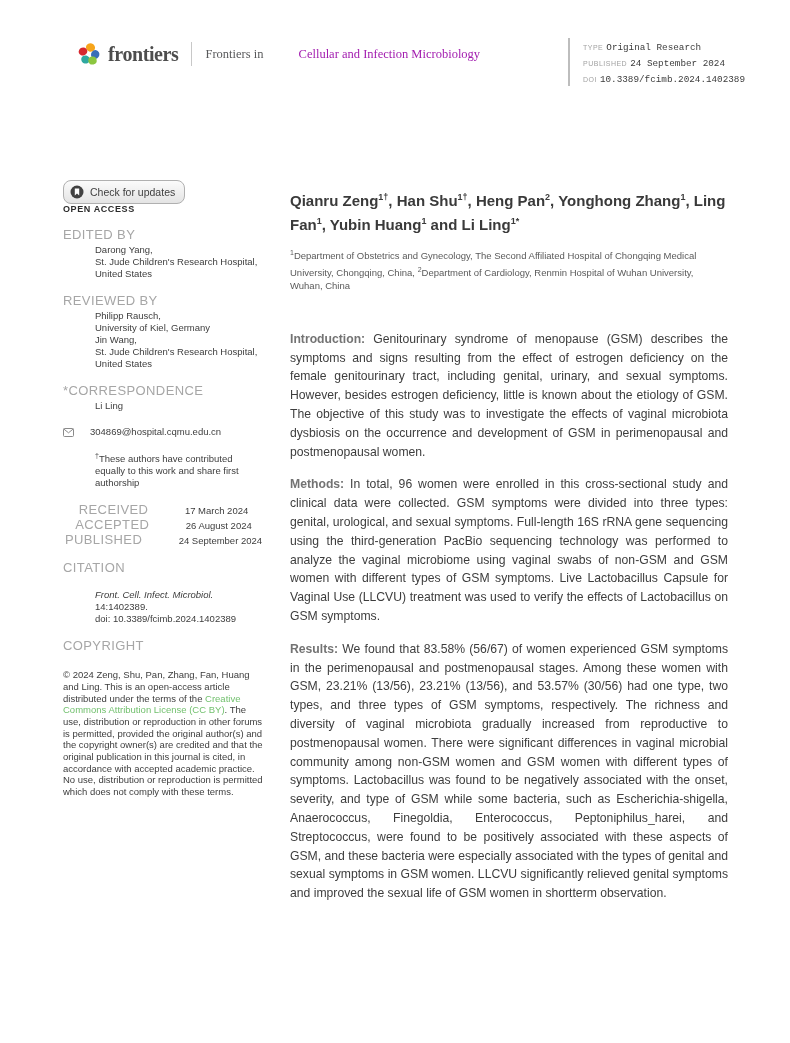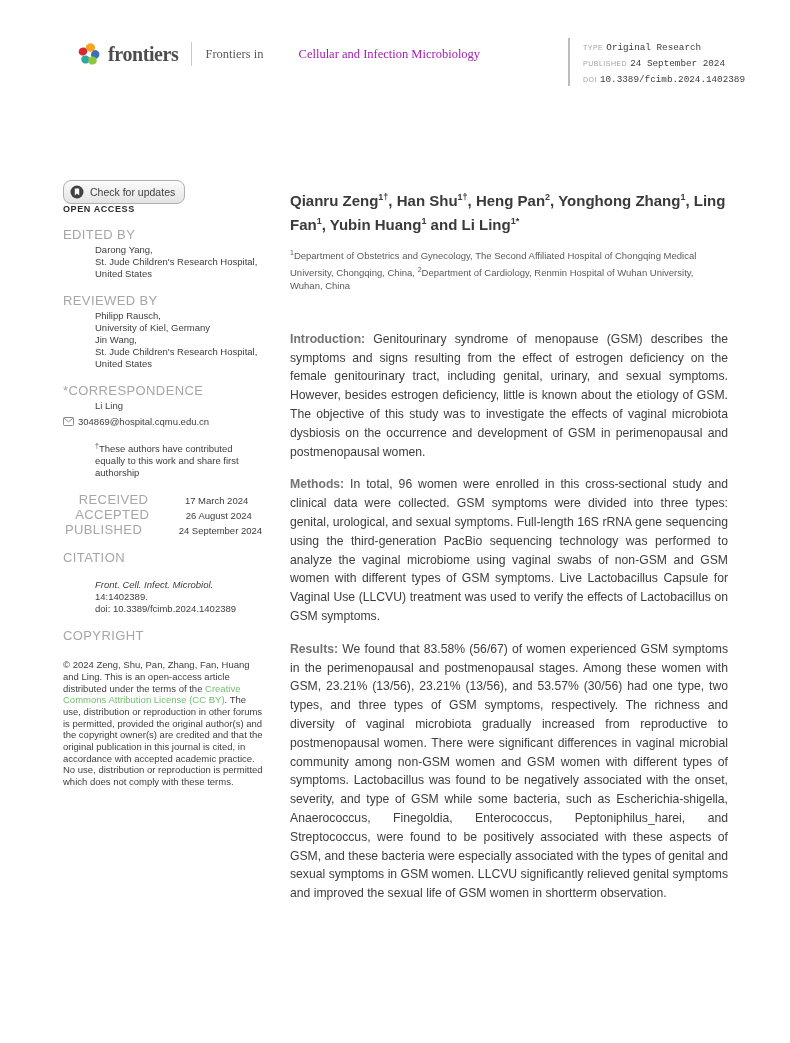--- a/index.html
+++ b/index.html
@@ -38,21 +38,21 @@
     padding:4px 9px 4px 6px; cursor:pointer;
   }
   .check-btn-label { font-size:10.5px; color:#3f3f3f; }
 
   .open-access { font-size:9px; font-weight:bold; letter-spacing:0.6px; color:#2b2b2b; }
 
   .sb-section { margin-top:13px; }
   .sb-label { font-size:13px; color:#a6a6a6; letter-spacing:0.4px; margin-bottom:2px; }
   .sb-line, .sb-text { font-size:9.5px; color:#3d3d3d; line-height:12px;padding-left:32px; }
   .sb-text { line-height:12px; }
-  .email-row { display:flex; align-items:center; gap:4px; margin-top:4px; }
+  .email-row { display:flex; align-items:flex-end; gap:16px; margin-top:14px; }
   .email-link { font-size:9.5px; color:#3d3d3d; text-decoration:none; cursor:pointer; }
   .note-dagger { font-size:7px; vertical-align:super; }
   .date-row { line-height:13px; white-space:nowrap;text-align:center; }
   .cite-italic { font-style:italic; }
   .cc-link { color:#72c06e; cursor:pointer; }
   .copyright-text { font-size:9.5px; color:#3d3d3d; line-height:11.7px;margin-top:16px; }
 
   
   .main-col { position:absolute; left:290px; top:170px; width:438px; }
   .article-title {

